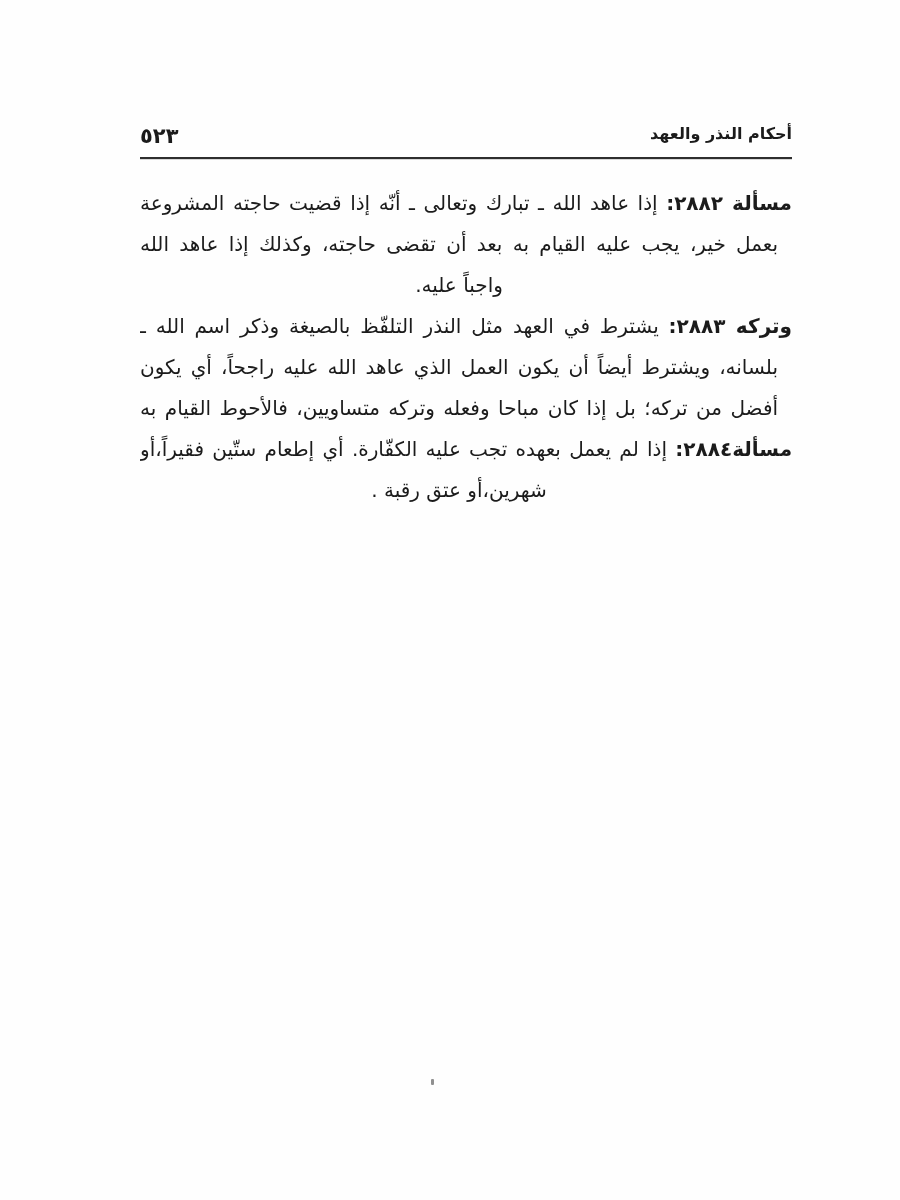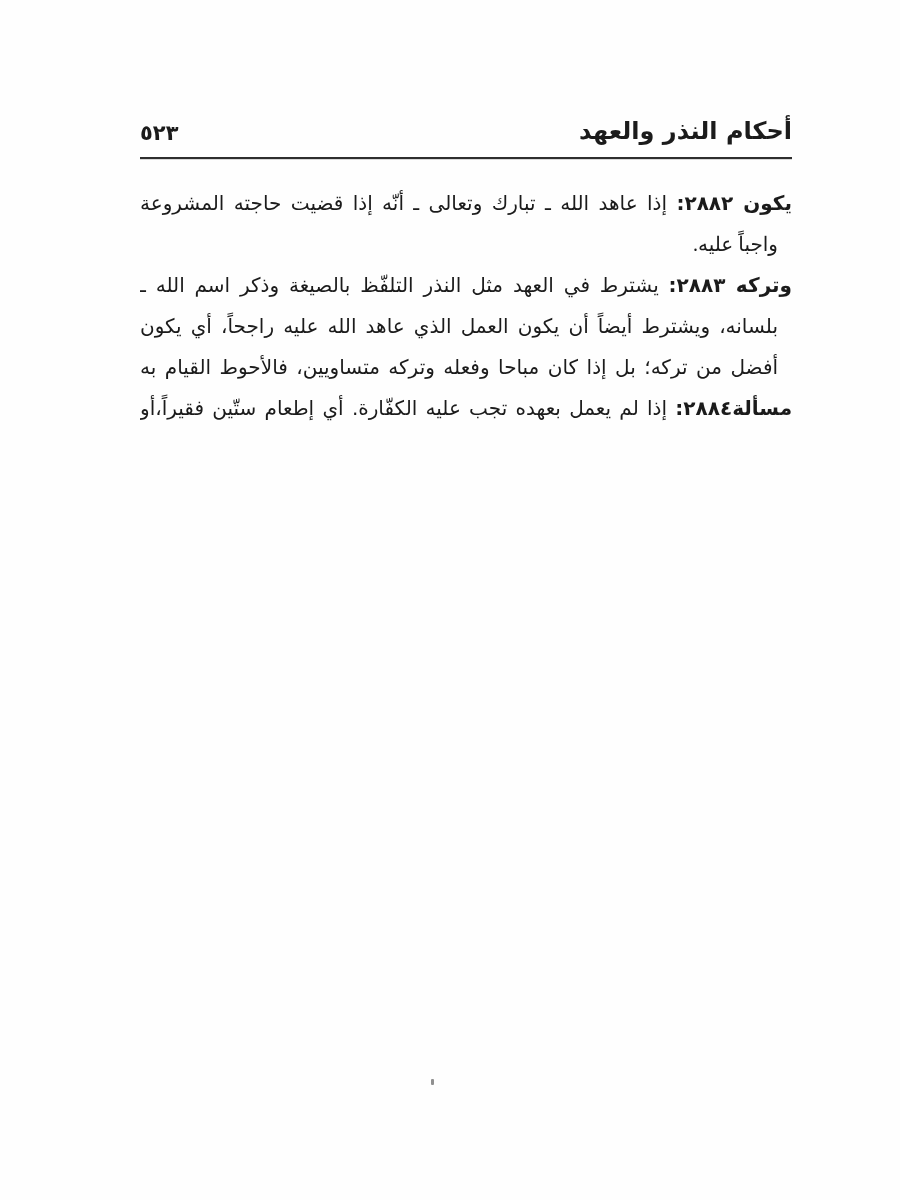--- a/index.html
+++ b/index.html
@@ -14,36 +14,35 @@
     margin: 0 auto;
     background: #fefefe;
     color: #1b1b1b;
     font-family: "DejaVu Sans", sans-serif;
     overflow: hidden;
     direction: rtl;
   }
   
   .header-row {
     position: absolute;
-    top: 117px;
+    top: 124px;
     left: 140px;
     width: 652px;
     display: flex;
     flex-direction: row-reverse; 
     justify-content: space-between;
-    align-items: flex-end;
     direction: rtl;
   }
   .page-number {
     font-size: 21px;
     font-weight: bold;
     letter-spacing: 1px;
   }
   .running-title {
-    font-size: 24px;
+    font-size: 16px;
     font-weight: bold;
   }
   .header-rule {
     position: absolute;
     top: 157px;
     left: 140px;
     width: 652px;
     height: 2px;
     background: #2e2e2e;
     box-shadow: 0 1px 0 rgba(0,0,0,0.15);
@@ -60,22 +59,21 @@
   .line {
     height: 41px;
     line-height: 41px;
     overflow: hidden;
   }
   .line.just {
     text-align: justify;
     text-align-last: justify;
   }
   .line.end {
-    text-align: right;
-    font-family: Liberation Serif, serif;
+    text-align: center;
   }
   .line.cont {
     padding-right: 14px; 
   }
   .masala-label {
     font-weight: bold;
   }
   
   .scan-dot {
     position: absolute;
@@ -93,26 +91,28 @@
 <div class="page">
 
   <div class="header-row">
     <span class="page-number">٥٢٣</span>
     <span class="running-title">أحكام النذر والعهد</span>
   </div>
   <div class="header-rule"></div>
 
   <div class="text-block">
 
-    <div class="line just"><span class="masala-label">يكون ٢٨٨٢:</span> <span>إذا عاهد الله ـ تبارك وتعالى ـ أنّه إذا قضيت حاجته المشروعة يقوم</span></div>
+    <div class="line just"><span class="masala-label">مسألة ٢٨٨٢:</span> <span>إذا عاهد الله ـ تبارك وتعالى ـ أنّه إذا قضيت حاجته المشروعة يقوم</span></div>
+    <div class="line just cont"><span>بعمل خير، يجب عليه القيام به بعد أن تقضى حاجته، وكذلك إذا عاهد الله</span></div>
     <div class="line end cont"><span>واجباً عليه.</span></div>
 
     <div class="line just"><span class="masala-label">وتركه ٢٨٨٣:</span> <span>يشترط في العهد مثل النذر التلفّظ بالصيغة وذكر اسم الله ـ تعالى ـ</span></div>
     <div class="line just cont"><span>بلسانه، ويشترط أيضاً أن يكون العمل الذي عاهد الله عليه راجحاً، أي يكون فعله</span></div>
     <div class="line just cont"><span>أفضل من تركه؛ بل إذا كان مباحا وفعله وتركه متساويين، فالأحوط القيام به أيضاً.</span></div>
 
     <div class="line just"><span class="masala-label">مسألة٢٨٨٤:</span> <span>إذا لم يعمل بعهده تجب عليه الكفّارة. أي إطعام ستّين فقيراً،أو صيام</span></div>
+    <div class="line end cont"><span>شهرين،أو عتق رقبة .</span></div>
 
   </div>
 
   <div class="scan-dot"></div>
 
 </div>
 
 </body></html>

